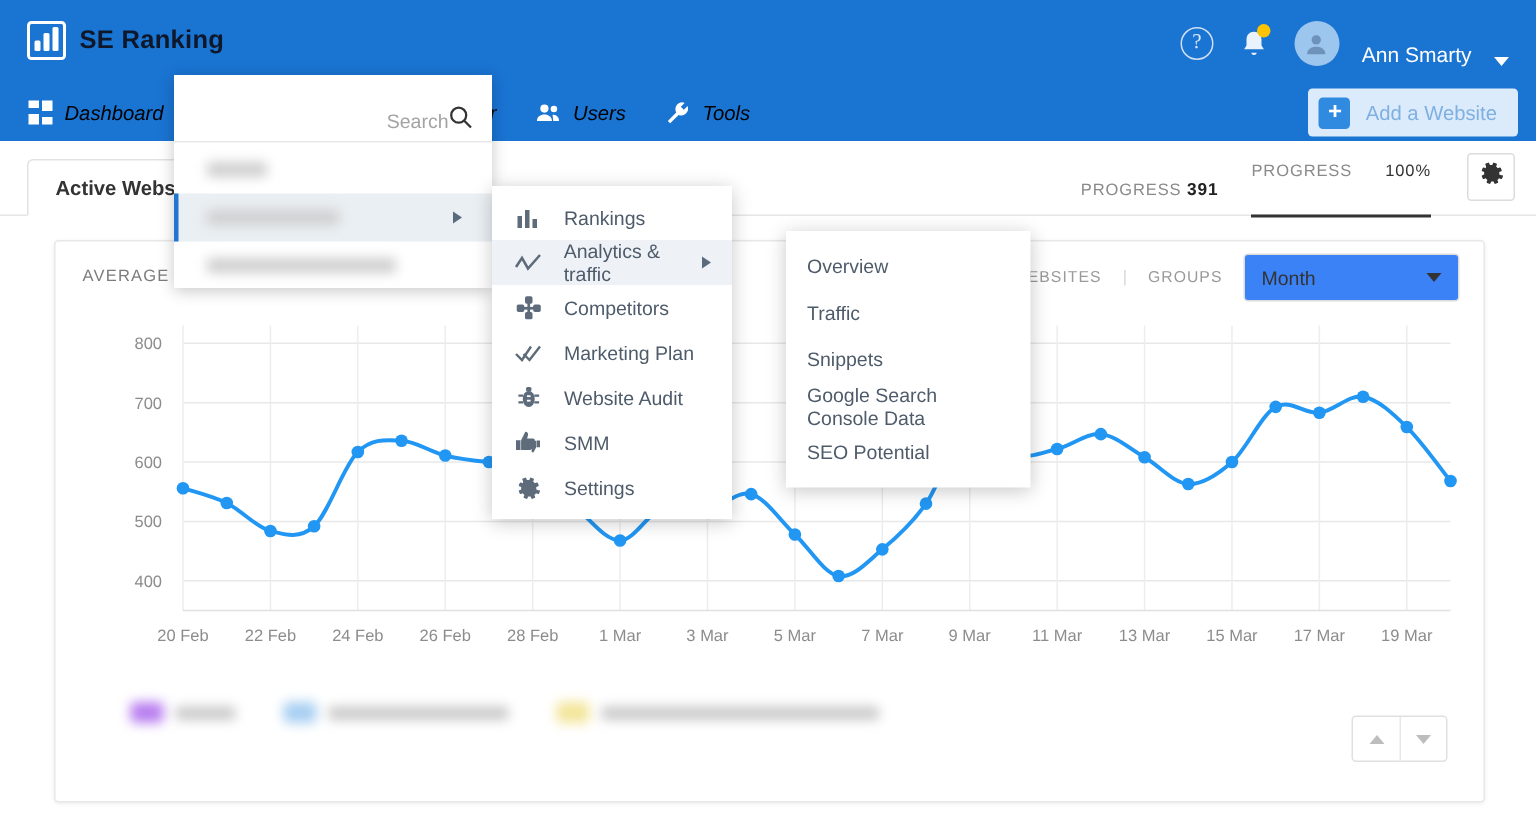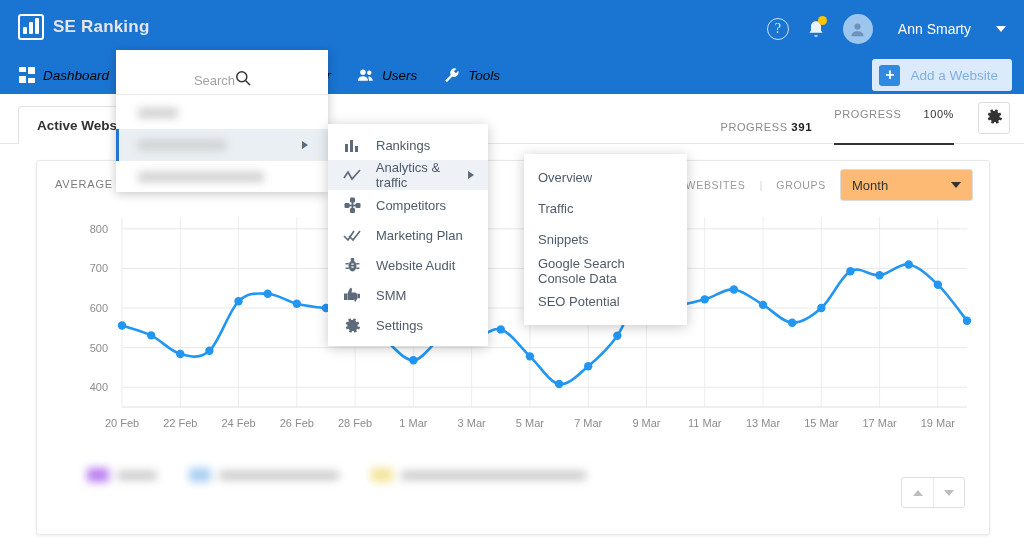--- a/index.html
+++ b/index.html
@@ -17,38 +17,38 @@
   }
   .brand { position:absolute; left:18px; top:14px; display:flex; align-items:center; gap:9px; }
   .brand-logo {
     width:26px; height:26px; border:2px solid #fff; border-radius:3px;
     display:flex; align-items:flex-end; justify-content:center; gap:2px; padding:4px 3px;
   }
   .brand-logo i { display:block; width:4px; background:#fff; border-radius:1px; }
   .brand-logo i:nth-child(1){ height:7px; }
   .brand-logo i:nth-child(2){ height:12px; }
   .brand-logo i:nth-child(3){ height:16px; }
-  .brand-name { color:#e5e5e5; font-size:17px; font-weight:bold; letter-spacing:.2px; }
+  .brand-name { color:#0f172a; font-size:17px; font-weight:bold; letter-spacing:.2px; }
 
   .topright { position:absolute; right:18px; top:14px; display:flex; align-items:center; gap:17px; }
   .ico-circle {
     width:22px; height:22px; border:1.6px solid #cfe0f5; border-radius:50%;
     color:#dbe9f9; font-size:14px; display:flex; align-items:center; justify-content:center;
     font-family:"Liberation Serif", serif;
   }
   .bell { position:relative; width:20px; height:22px; }
   .bell svg { display:block; }
   .bell .dot { position:absolute; right:-1px; top:-2px; width:9px; height:9px; border-radius:50%; background:#ffc400; }
   .avatar {
     width:30px; height:30px; border-radius:50%; background:#9dc6ee;
     display:flex; align-items:center; justify-content:center;
   }
   .user-name { color:#fff; font-size:14px; }
   .caret-down { width:0;height:0;border-left:5px solid transparent;border-right:5px solid transparent;border-top:6px solid #fff; }
-  .user-box { display:flex; align-items:center; gap:25px; }
+  .user-box { display:flex; align-items:flex-end; gap:15px; }
 
   
   .navrow {
     position:absolute; left:0; top:56px; width:1024px; height:38px;
     background:#1a74d2;
   }
   .nav-items { position:absolute; left:18px; top:0; height:38px; display:flex; align-items:center; gap:26px; }
   .nav-item { display:flex; align-items:center; gap:8px; color:#000000; font-size:13.5px; height:38px; cursor:pointer;font-style:italic; }
   .nav-ico { width:17px; height:17px; display:flex; align-items:center; justify-content:center; }
   .dash-ico { display:grid; grid-template-columns:7px 7px; grid-template-rows:7px 7px; gap:2px; }
@@ -90,23 +90,23 @@
     position:absolute; left:36px; top:66px; width:954px; height:375px;
     background:#fff; border:1px solid #e8e8e8; border-radius:3px;
     box-shadow:0 1px 3px rgba(0,0,0,.07);
   }
   .card-head { position:relative; height:48px; }
   .card-title { position:absolute; left:18px; top:17px; font-size:11px; letter-spacing:.8px; color:#7c7c7c; }
   .card-tools { position:absolute; right:16px; top:8px; display:flex; align-items:center; gap:14px; }
   .tool-lbl { font-size:10.5px; letter-spacing:.7px; color:#9a9a9a; cursor:pointer; }
   .sep { color:#d6d6d6; font-size:11px; }
   .select-box {
-    width:133px; height:32px; border:1px solid #dcdcdc; border-radius:3px;
+    width:144px; height:32px; border:1px solid #dcdcdc; border-radius:3px;
     display:flex; align-items:center; justify-content:space-between;
-    padding:0 11px; font-size:13px; color:#333; cursor:pointer; background:#fdba74;
+    padding:0 11px; font-size:13px; color:#333; cursor:pointer; background:#3b82f6;
   }
   .sel-caret { width:0;height:0;border-left:5px solid transparent;border-right:5px solid transparent;border-top:6px solid #333; }
 
   .chartarea { position:absolute; left:0; top:48px; width:952px; height:230px; }
   .legendrow { position:absolute; left:0; bottom:10px; width:952px; height:70px; }
   .legend-items { position:absolute; left:50px; top:14px; display:flex; gap:32px; }
   .leg { display:flex; align-items:center; gap:8px; filter: blur(4px); }
   .leg-chip { width:22px; height:14px; border-radius:3px; }
   .leg-txt { height:9px; border-radius:2px; background:#c9c9c9; }
   .updown {
@@ -117,21 +117,21 @@
   .updown div + div { border-left:1px solid #e8e8e8; }
   .tri-up { width:0;height:0;border-left:5px solid transparent;border-right:5px solid transparent;border-bottom:6px solid #bdbdbd; }
   .tri-dn { width:0;height:0;border-left:5px solid transparent;border-right:5px solid transparent;border-top:6px solid #bdbdbd; }
 
   
   .searchpanel {
     position:absolute; left:116px; top:50px; width:212px; z-index:40;
     background:#fff; box-shadow:0 2px 10px rgba(0,0,0,.22);
   }
   .search-input-row {
-    height:45px; display:flex; align-items:center; justify-content:center;
+    height:45px; display:flex; align-items:center; justify-content:flex-end;
     padding:16px 13px 0 14px; border-bottom:1px solid #e8e8e8;
   }
   .search-ph { font-size:13px; color:#a3a3a3; }
   .srch-results { position:relative; height:97px; }
   .sres { position:absolute; left:0; width:212px; display:flex; align-items:center; }
   .sres .blurtxt { height:10px; border-radius:2px; background:#cfcfcf; filter:blur(4px); margin-left:22px; }
   .sres.sel { background:#eaeff3; }
   .sres .arrow-r { position:absolute; right:20px; width:0;height:0;border-top:4.5px solid transparent;border-bottom:4.5px solid transparent;border-left:6px solid #5a6b7d; }
   .sel-bar-left { position:absolute; left:0; top:0; width:3px; height:100%; background:#2176d2; }
 

